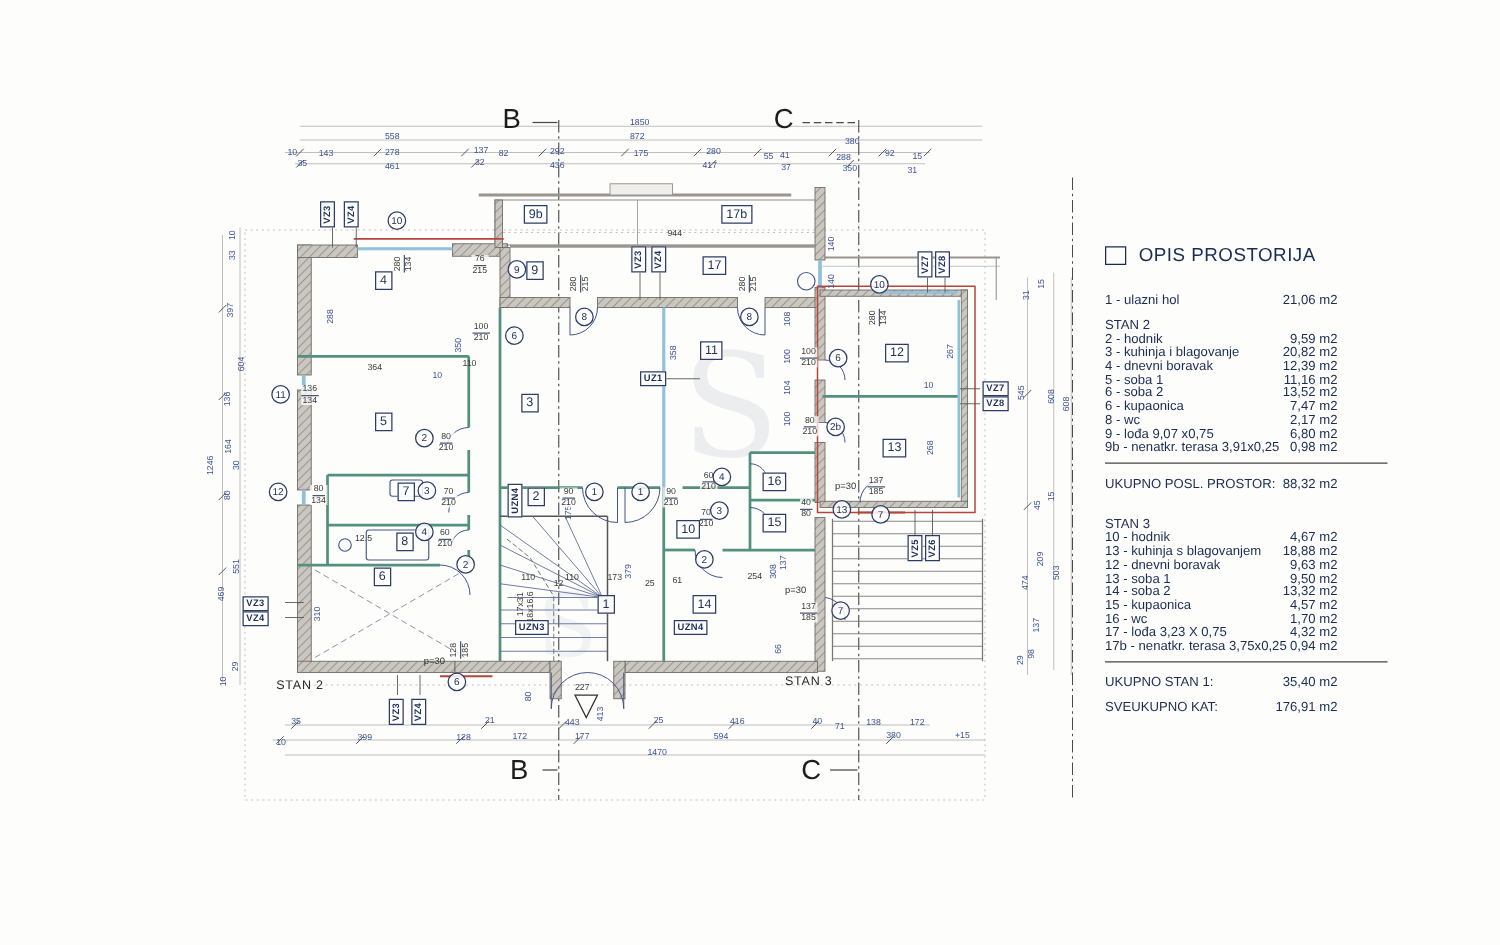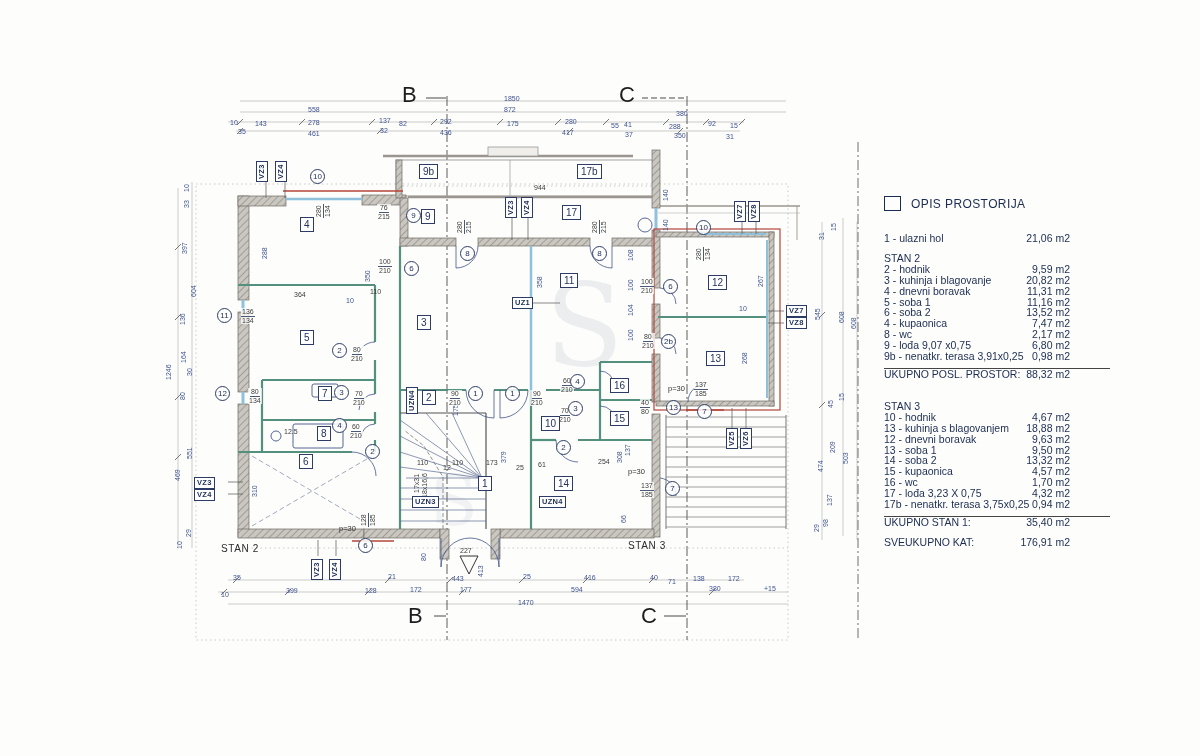--- a/index.html
+++ b/index.html
@@ -20,28 +20,28 @@
   .circ{width:13px;height:13px;border:1.1px solid #2c3c66;border-radius:50%;
         background:rgba(255,255,255,.85);font-size:8px;color:#22325a;
         display:flex;align-items:center;justify-content:center}
   .tag{font-size:7.5px;font-weight:bold;line-height:10px;height:10px;padding:0 2px;
        border:1px solid #2c3c66;color:#22325a;background:#fff;letter-spacing:.3px;white-space:nowrap}
   .note{font-size:7.5px;color:#333;white-space:nowrap}
   .stan{font-size:10px;color:#2b2b2b;letter-spacing:.6px;white-space:nowrap}
   .sec{font-size:22px;color:#1d1d1d;line-height:22px}
   
   .legend{position:absolute;left:884px;top:196px;width:230px;color:#1b2c52;font-size:10.5px}
-  .ltitle{display:flex;gap:10px;align-items:center;font-size:12px;letter-spacing:.4px}
+  .ltitle{display:flex;gap:10px;align-items:center;font-size:15px;letter-spacing:.4px}
   .sq{width:15px;height:13px;border:1.6px solid #1b2c52;flex:0 0 auto}
   .lrow{display:flex;width:186px;justify-content:space-between;line-height:10.9px;height:10.9px;white-space:nowrap}
   .lrow .v{text-align:left}
   .first{margin-top:22px}
   .lhead{margin-top:9px;line-height:11px}
   .rule{width:226px;border-top:1.5px solid #444;margin-top:6px}
-  .ltot{display:flex;width:186px;justify-content:space-between;line-height:11px;white-space:nowrap}
+  .ltot{display:flex;width:186px;justify-content:space-between;margin-top:11px;line-height:11px;white-space:nowrap}
 </style>
 </head>
 <body>
 
 <div class="stage">
 
   <svg width="1200" height="756" viewBox="0 0 1200 756">
     <defs>
       <pattern id="hp" patternUnits="userSpaceOnUse" width="5" height="5" patternTransform="rotate(45)">
         <rect width="5" height="5" fill="#cac7c0"></rect>
@@ -600,32 +600,32 @@
     <div class="lrow">
         <span class="k">2 - hodnik</span>
         <span class="v">9,59 m2</span>
       </div>
         <div class="lrow">
         <span class="k">3 - kuhinja i blagovanje</span>
         <span class="v">20,82 m2</span>
       </div>
         <div class="lrow">
         <span class="k">4 - dnevni boravak</span>
-        <span class="v">11,31 m2</span>
+        <span class="v">12,39 m2</span>
       </div>
         <div class="lrow">
         <span class="k">5 - soba 1</span>
         <span class="v">11,16 m2</span>
       </div>
         <div class="lrow">
         <span class="k">6 - soba 2</span>
         <span class="v">13,52 m2</span>
       </div>
         <div class="lrow">
-        <span class="k">4 - kupaonica</span>
+        <span class="k">6 - kupaonica</span>
         <span class="v">7,47 m2</span>
       </div>
         <div class="lrow">
         <span class="k">8 - wc</span>
         <span class="v">2,17 m2</span>
       </div>
         <div class="lrow">
         <span class="k">9 - lođa 9,07 x0,75</span>
         <span class="v">6,80 m2</span>
       </div>

